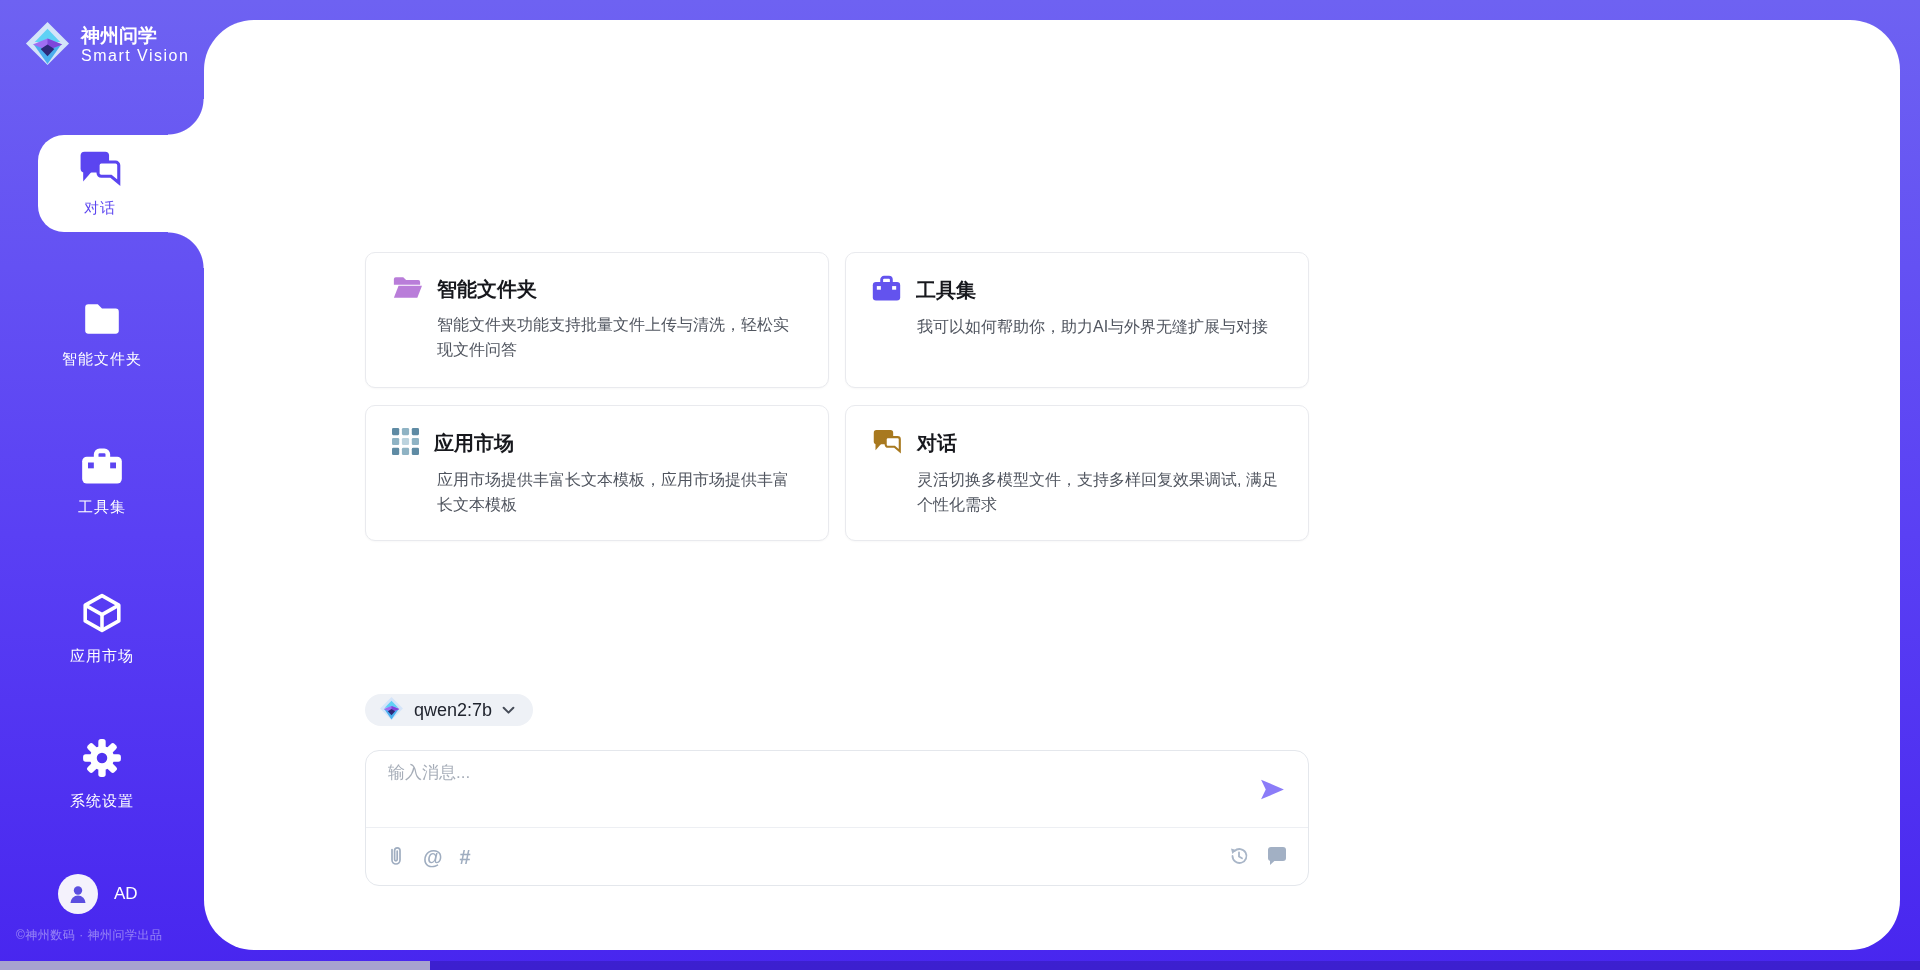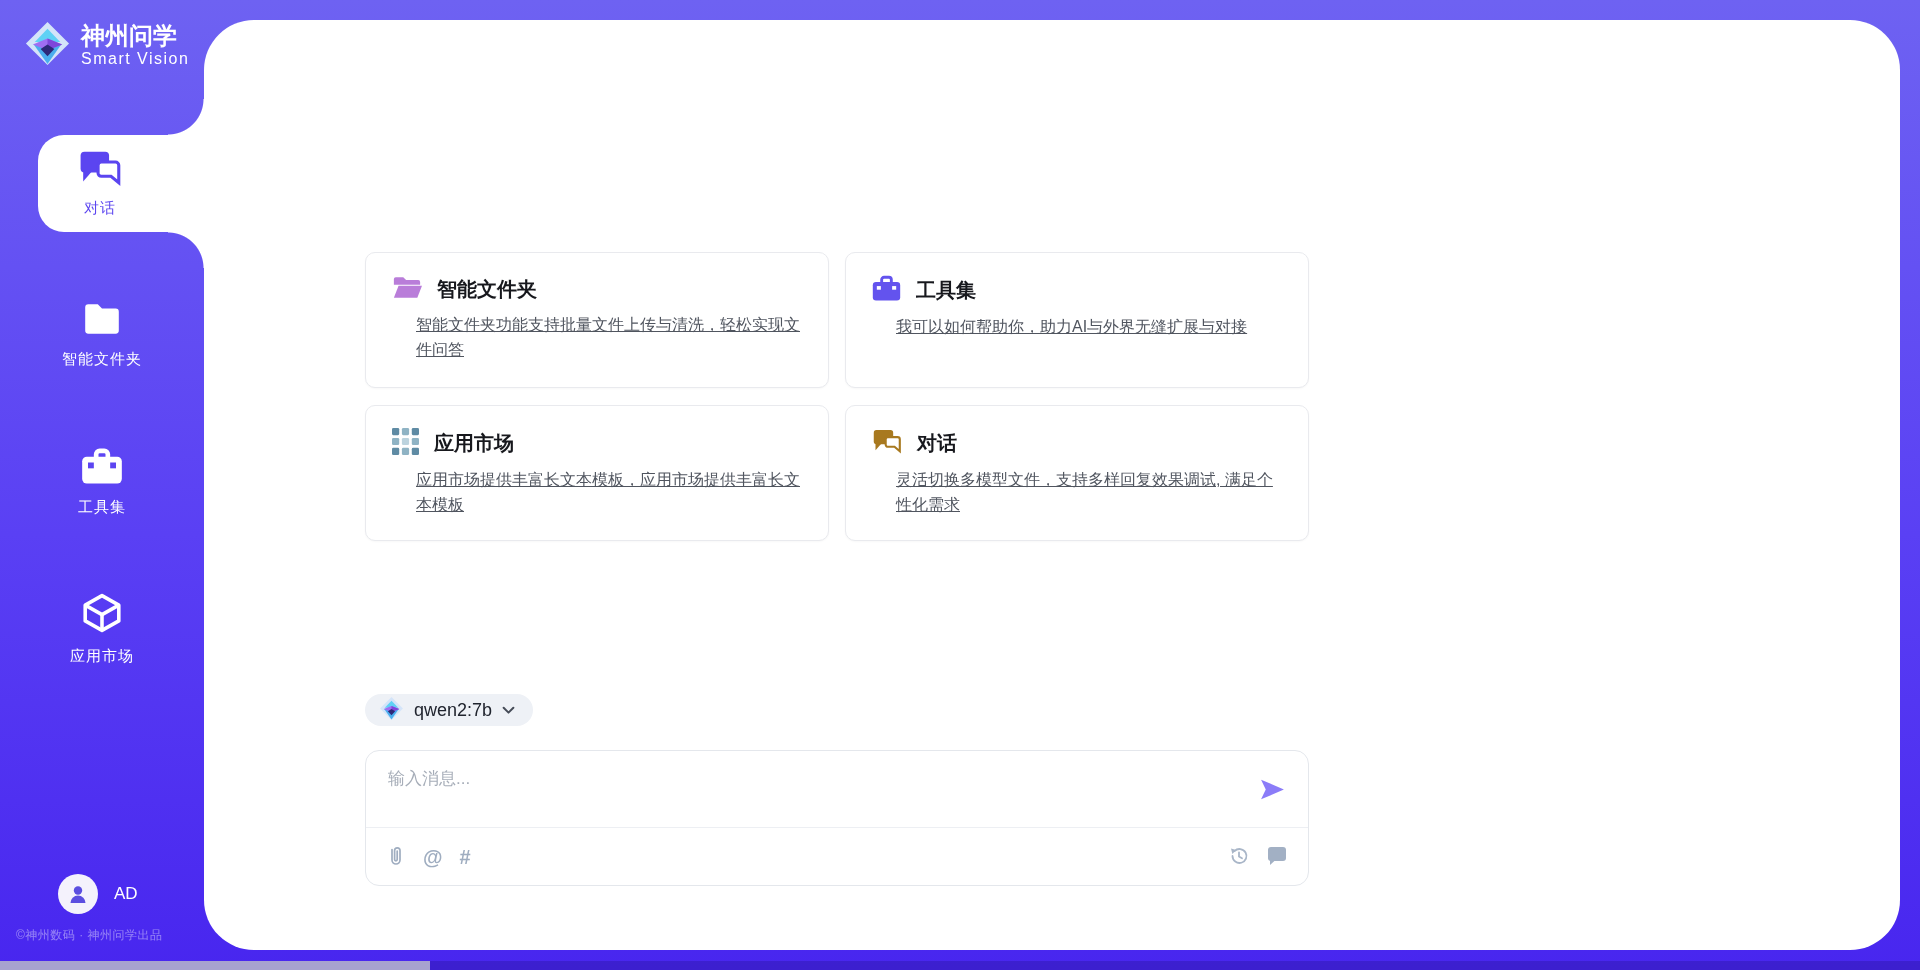--- a/index.html
+++ b/index.html
@@ -7,21 +7,21 @@
   #stage{position:relative;width:1920px;height:970px;overflow:hidden;
          background:linear-gradient(180deg,#6e62f2 0%,#5a40f4 55%,#4826ef 100%);}
 
   
   .main-panel{position:absolute;left:204px;top:20px;width:1696px;height:930px;
               background:#fff;border-radius:50px;}
 
   
   .sidebar{position:absolute;left:0;top:0;width:204px;height:970px;}
   .brand{position:absolute;left:24px;top:20px;display:flex;align-items:center;gap:10px;cursor:pointer;}
-  .brand-name{color:#fff;font-size:24px;font-weight:bold;line-height:1.05;}
+  .brand-name{color:#fff;font-size:19px;font-weight:bold;line-height:1.05;}
   .brand-sub{color:#fff;font-size:16px;letter-spacing:1.5px;margin-top:2px;}
 
   .nav-tab-active{position:absolute;left:38px;top:135px;width:166px;height:97px;background:#fff;
                   border-radius:26px 0 0 26px;display:flex;flex-direction:column;align-items:center;
                   justify-content:center;padding-right:42px;box-sizing:border-box;cursor:pointer;}
   .nav-tab-active .nav-label{color:#5b45f0;margin-top:7px;}
   .fillet{position:absolute;width:36px;height:36px;left:168px;}
   .fillet-top{top:99px;background:radial-gradient(circle 36px at 0 0,rgba(0,0,0,0) 35px,#fff 36px);}
   .fillet-bottom{top:232px;background:radial-gradient(circle 36px at 0 100%,rgba(0,0,0,0) 35px,#fff 36px);}
 
@@ -37,29 +37,29 @@
   
   .greeting-row{position:absolute;left:365px;top:142px;display:flex;align-items:center;gap:20px;}
   .greeting-text{font-size:30px;font-weight:800;color:#0d0d12;letter-spacing:.5px;}
 
   .cards{position:absolute;left:365px;top:252px;width:944px;display:grid;
          grid-template-columns:464px 464px;grid-auto-rows:136px;column-gap:16px;row-gap:17px;}
   .card{background:#fff;border:1px solid #e9eaee;border-radius:10px;box-sizing:border-box;
         padding:22px 24px 0 26px;cursor:pointer;box-shadow:0 1px 2px rgba(20,20,40,.03);}
   .card-head{display:flex;align-items:center;gap:15px;}
   .card-title{font-size:20px;font-weight:800;color:#17181d;}
-  .card-desc{margin-left:24px;margin-top:9px;font-size:16px;color:#50555f;line-height:1.55;text-decoration:underline;}
+  .card-desc{margin-left:45px;margin-top:9px;font-size:16px;color:#50555f;line-height:1.55;}
 
   .model-pill{position:absolute;left:365px;top:694px;height:32px;background:#eef1f6;border-radius:22px;
               display:inline-flex;align-items:center;gap:10px;padding:0 18px 0 14px;cursor:pointer;}
   .model-name{font-size:18px;color:#20242e;}
 
   .composer{position:absolute;left:365px;top:750px;width:944px;height:136px;background:#fff;
             border:1px solid #e4e7ec;border-radius:14px;box-sizing:border-box;}
-  .composer textarea{position:absolute;left:20px;top:14px;width:850px;height:55px;border:none;outline:none;
+  .composer textarea{position:absolute;left:20px;top:8px;width:850px;height:55px;border:none;outline:none;
             resize:none;font-family:"Liberation Sans","DejaVu Sans",sans-serif;font-size:17px;color:#333;}
   .composer textarea::placeholder{color:#a6adb8;}
   .send-btn{position:absolute;right:22px;top:26px;width:28px;height:26px;border:none;background:none;
             cursor:pointer;padding:0;}
   .composer-divider{position:absolute;left:0;right:0;top:76px;height:1px;background:#edeff3;}
   .composer-toolbar{position:absolute;left:20px;right:20px;top:77px;height:58px;
                     display:flex;align-items:center;}
   .tool-btn{border:none;background:none;padding:0;margin-right:17px;cursor:pointer;display:flex;
             align-items:center;color:#9fadc0;}
   .tool-text{font-size:20px;color:#9fadc0;font-weight:bold;}
@@ -132,20 +132,41 @@
       <span>
         <svg width="42" height="42" viewBox="0 0 40 40" fill="none" stroke="#fff" stroke-width="3.4" stroke-linejoin="round">
           <polygon points="20,3.5 36,12.5 36,27.5 20,36.5 4,27.5 4,12.5"></polygon>
           <polyline points="4,12.5 20,21.5 36,12.5"></polyline>
           <line x1="20" y1="21.5" x2="20" y2="36.5"></line>
         </svg>
       </span>
       <span class="nav-label">应用市场</span>
     </div>
 
+    <div class="nav-item nav-settings">
+      <span>
+        <svg width="42" height="42" viewBox="0 0 40 40">
+          <g fill="#fff">
+            <g>
+              <rect x="16.5" y="2" width="7" height="10" rx="2.5"></rect>
+              <rect x="16.5" y="28" width="7" height="10" rx="2.5"></rect>
+              <rect x="16.5" y="2" width="7" height="10" rx="2.5" transform="rotate(45 20 20)"></rect>
+              <rect x="16.5" y="28" width="7" height="10" rx="2.5" transform="rotate(45 20 20)"></rect>
+              <rect x="16.5" y="2" width="7" height="10" rx="2.5" transform="rotate(90 20 20)"></rect>
+              <rect x="16.5" y="28" width="7" height="10" rx="2.5" transform="rotate(90 20 20)"></rect>
+              <rect x="16.5" y="2" width="7" height="10" rx="2.5" transform="rotate(135 20 20)"></rect>
+              <rect x="16.5" y="28" width="7" height="10" rx="2.5" transform="rotate(135 20 20)"></rect>
+            </g>
+            <circle cx="20" cy="20" r="11.5"></circle>
+          </g>
+          <circle cx="20" cy="20" r="5" fill="#5033f0"></circle>
+        </svg>
+      </span>
+      <span class="nav-label">系统设置</span>
+    </div>
 
     <div class="user-row">
       <span class="avatar">
         <svg width="24" height="24" viewBox="0 0 24 24" fill="#5b4ee0">
           <circle cx="12" cy="8.5" r="4.2"></circle>
           <path d="M4.5,21 a7.5,7.5 0 0 1 15,0 z"></path>
         </svg>
       </span>
       <span class="user-name">AD</span>
     </div>

